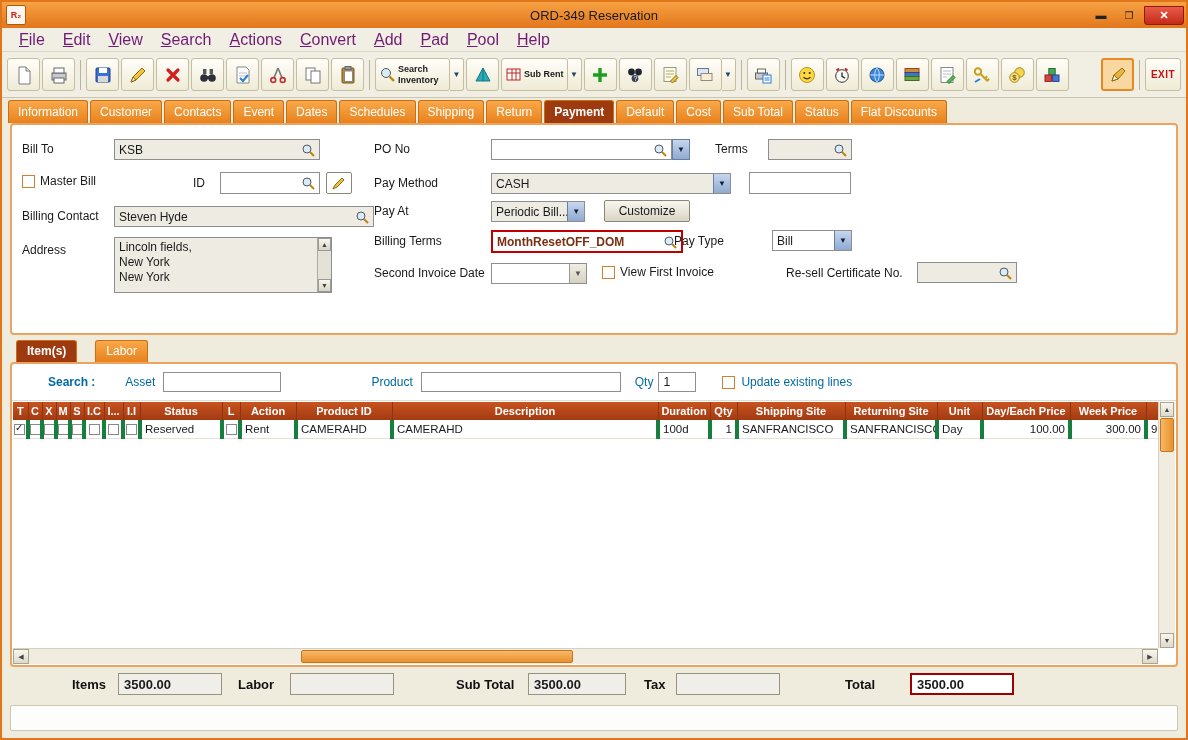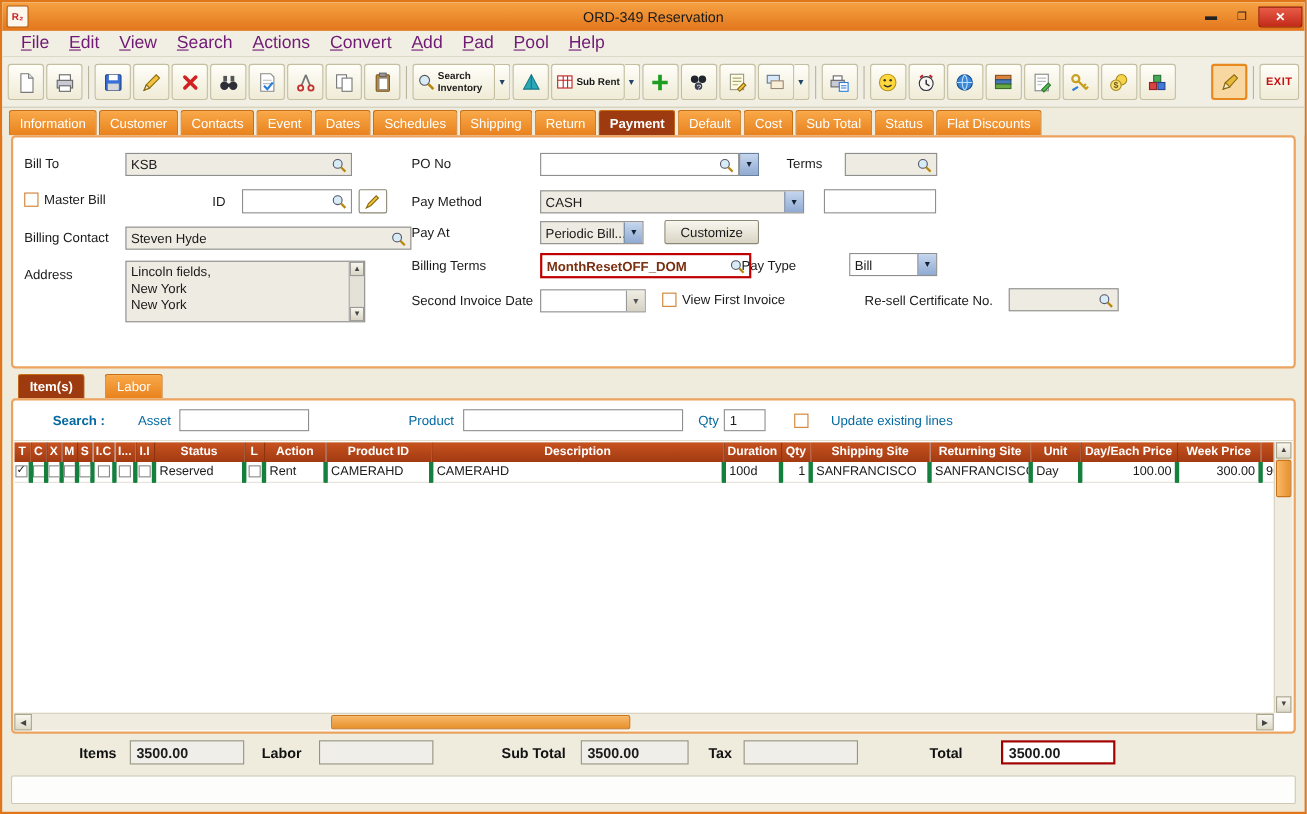--- a/index.html
+++ b/index.html
@@ -458,21 +458,21 @@
         </div>
       <span class="slbl" style="margin-left:90px">Product</span>
       <div class="sfld" style="margin-left:8px;width:200px">
           <span></span>
         </div>
       <span class="slbl" style="margin-left:14px">Qty</span>
       <div class="sfld" style="margin-left:5px;width:38px">
           <span>1</span>
         </div>
       <span class="cb" style="margin-left:26px;border-color:#D08030"></span>
-      <span class="slbl" style="margin-left:20px">Update existing lines</span>
+      <span class="slbl" style="margin-left:6px">Update existing lines</span>
     </div>
 
     <div class="table-clip">
       <table>
         <colgroup>
           <col style="width:15px">
             <col style="width:14px">
             <col style="width:14px">
             <col style="width:14px">
             <col style="width:14px">

